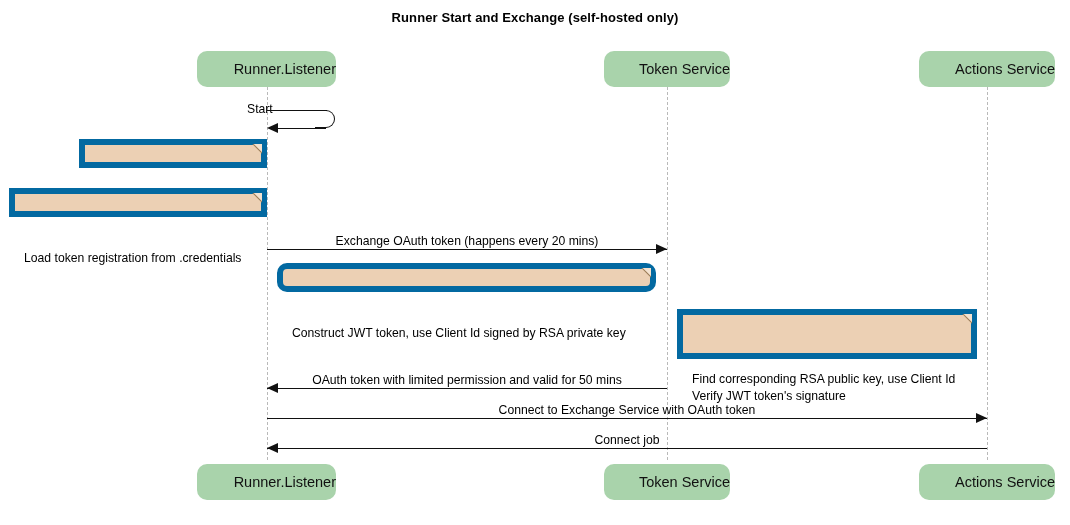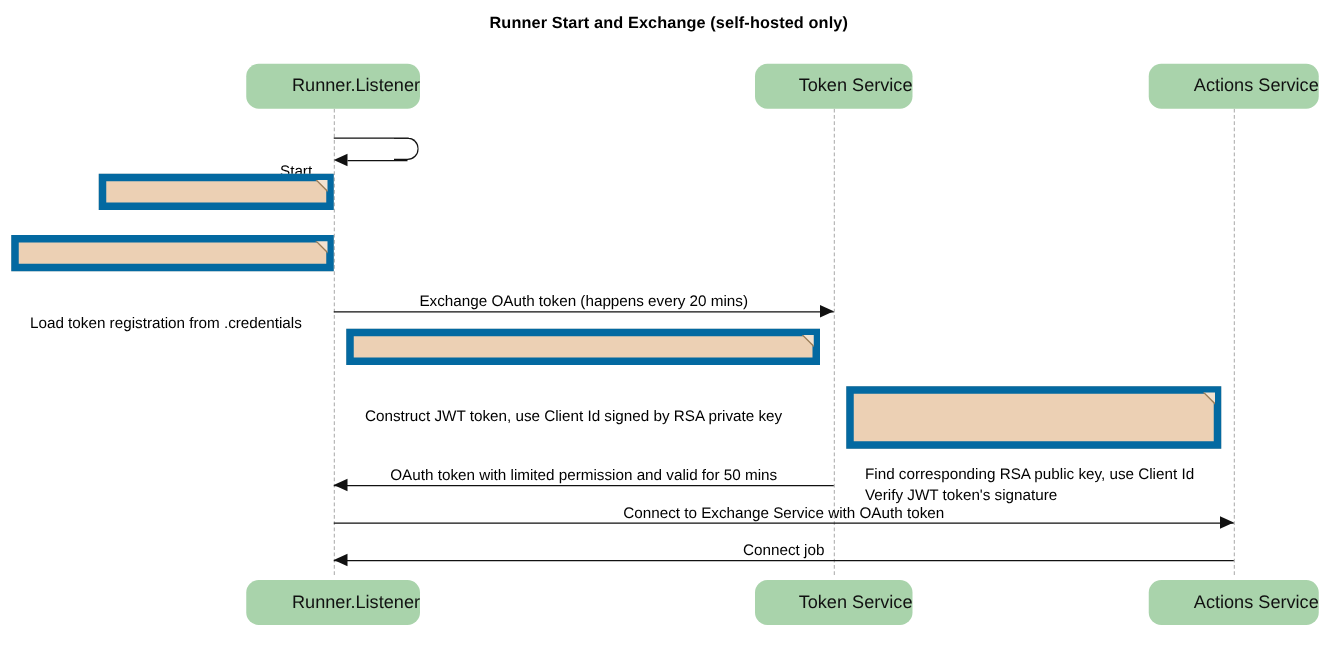--- a/index.html
+++ b/index.html
@@ -141,21 +141,21 @@
   <div class="participant" style="left:197px; top:51px; width:139px;">
     <span>Runner.Listener</span>
   </div>
   <div class="participant" style="left:604px; top:51px; width:126px;">
     <span>Token Service</span>
   </div>
   <div class="participant" style="left:919px; top:51px; width:136px;">
     <span>Actions Service</span>
   </div>
 
-  <div class="msg-label" style="left:224px; top:102px;margin-top:28px;">Start</div>
+  <div class="msg-label" style="left:247px; top:102px;">Start</div>
   <div class="msg" style="left:267px; top:110px; width:60px;"></div>
   <div class="selfloop" style="left:315px; top:110px; width:20px; height:18px;"></div>
   <div class="msg" style="left:278px; top:128px; width:48px;"></div>
   <div class="arrowhead left" style="left:267px; top:123px;"></div>
 
   <div class="note" style="left:79px; top:139px; width:188px; height:29px;">
     <span class="fold"></span>
     <span class="fold-edge"></span>
     <span>Load config info from .runner</span>
   </div>
@@ -163,21 +163,21 @@
   <div class="note" style="left:9px; top:188px; width:258px; height:29px;">
     <span class="fold"></span>
     <span class="fold-edge"></span>
     <span>Load token registration from .credentials</span>
   </div>
 
   <div class="msg-label" style="left:267px; top:234px; width:400px;">Exchange OAuth token (happens every 20 mins)</div>
   <div class="msg" style="left:267px; top:249px; width:400px;"></div>
   <div class="arrowhead right" style="left:656px; top:244px;"></div>
 
-  <div class="note" style="left:277px; top:263px; width:379px; height:29px;">
+  <div class="note" style="left:277px; top:263px; width:379px; height:29px;border-radius:10px;">
     <span class="fold"></span>
     <span class="fold-edge"></span>
     <span>Construct JWT token, use Client Id signed by RSA private key</span>
   </div>
 
   <div class="note" style="left:677px; top:309px; width:300px; height:50px;">
     <span class="fold"></span>
     <span class="fold-edge"></span>
     <span>Find corresponding RSA public key, use Client Id
 Verify JWT token's signature</span>

